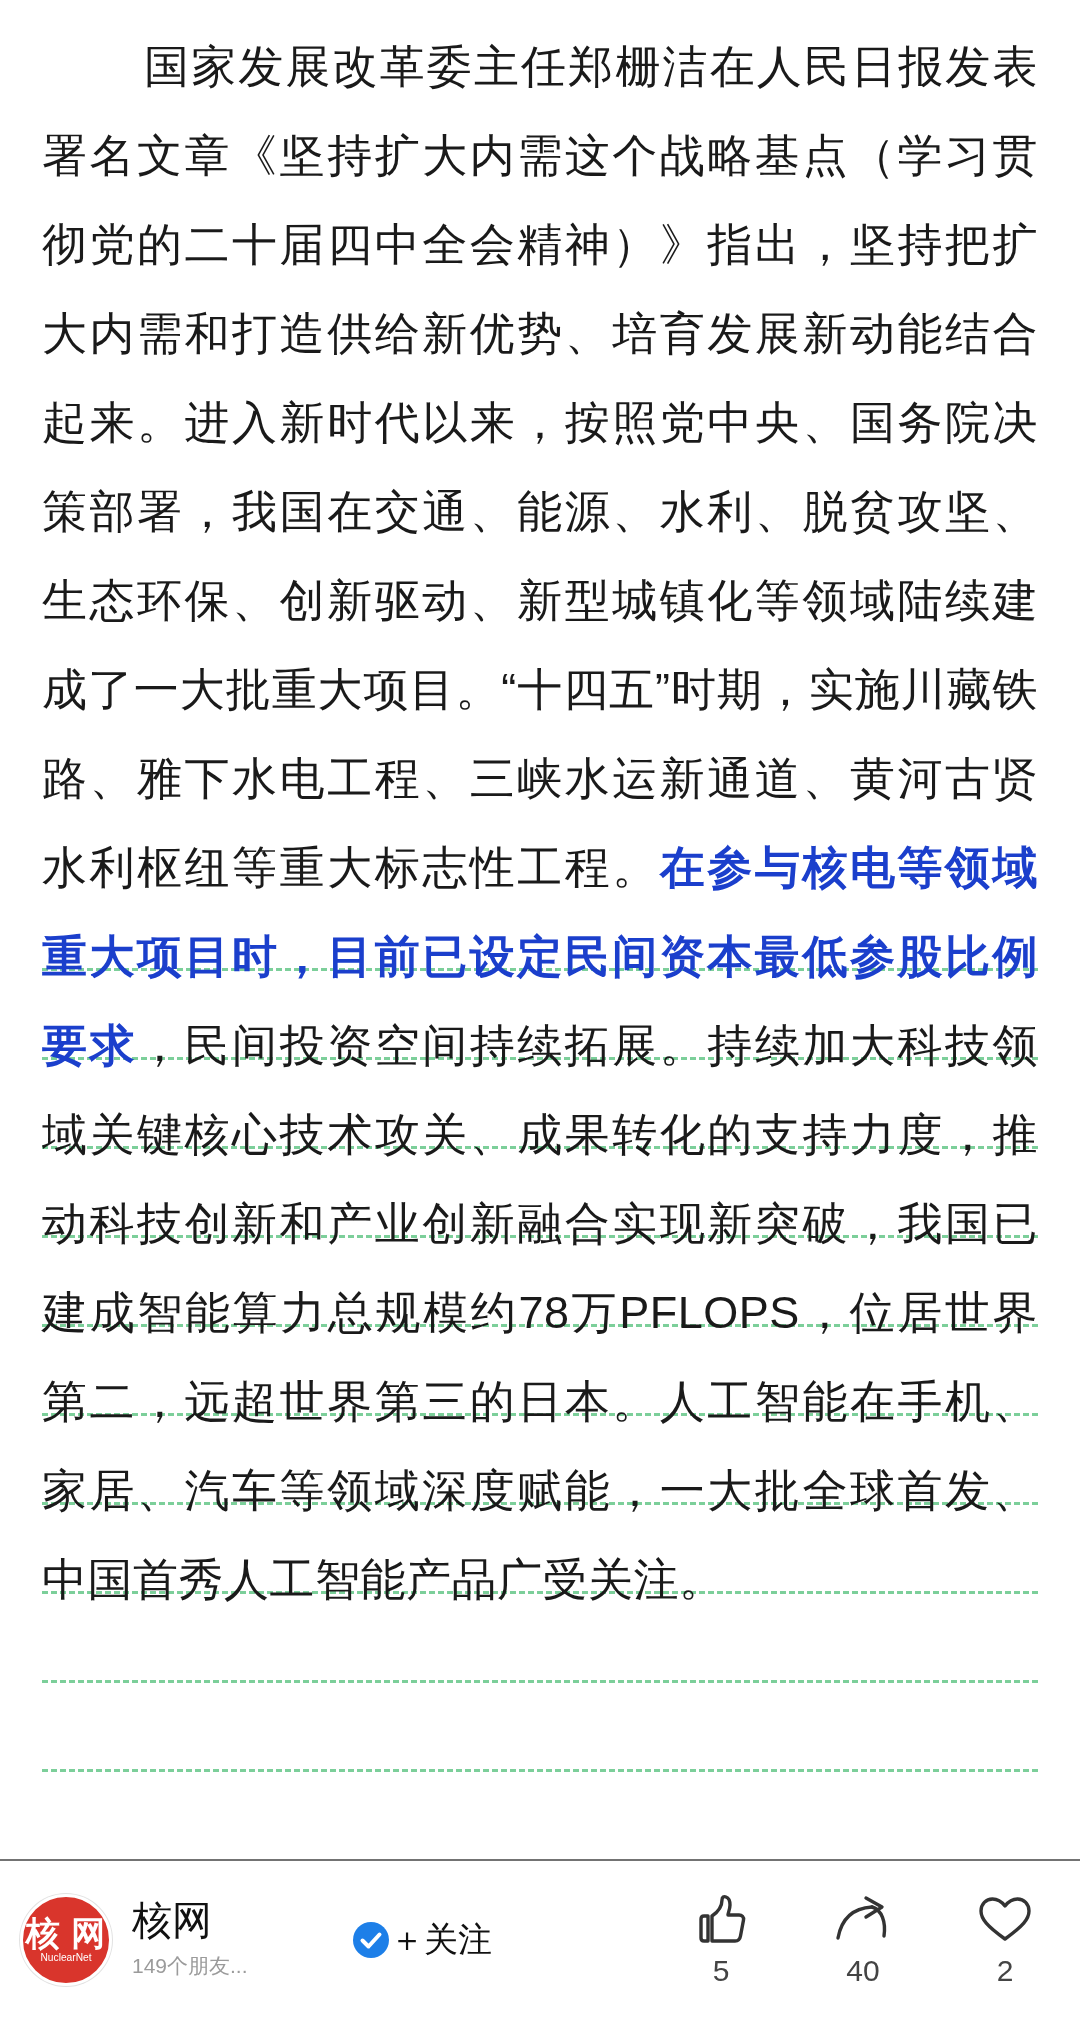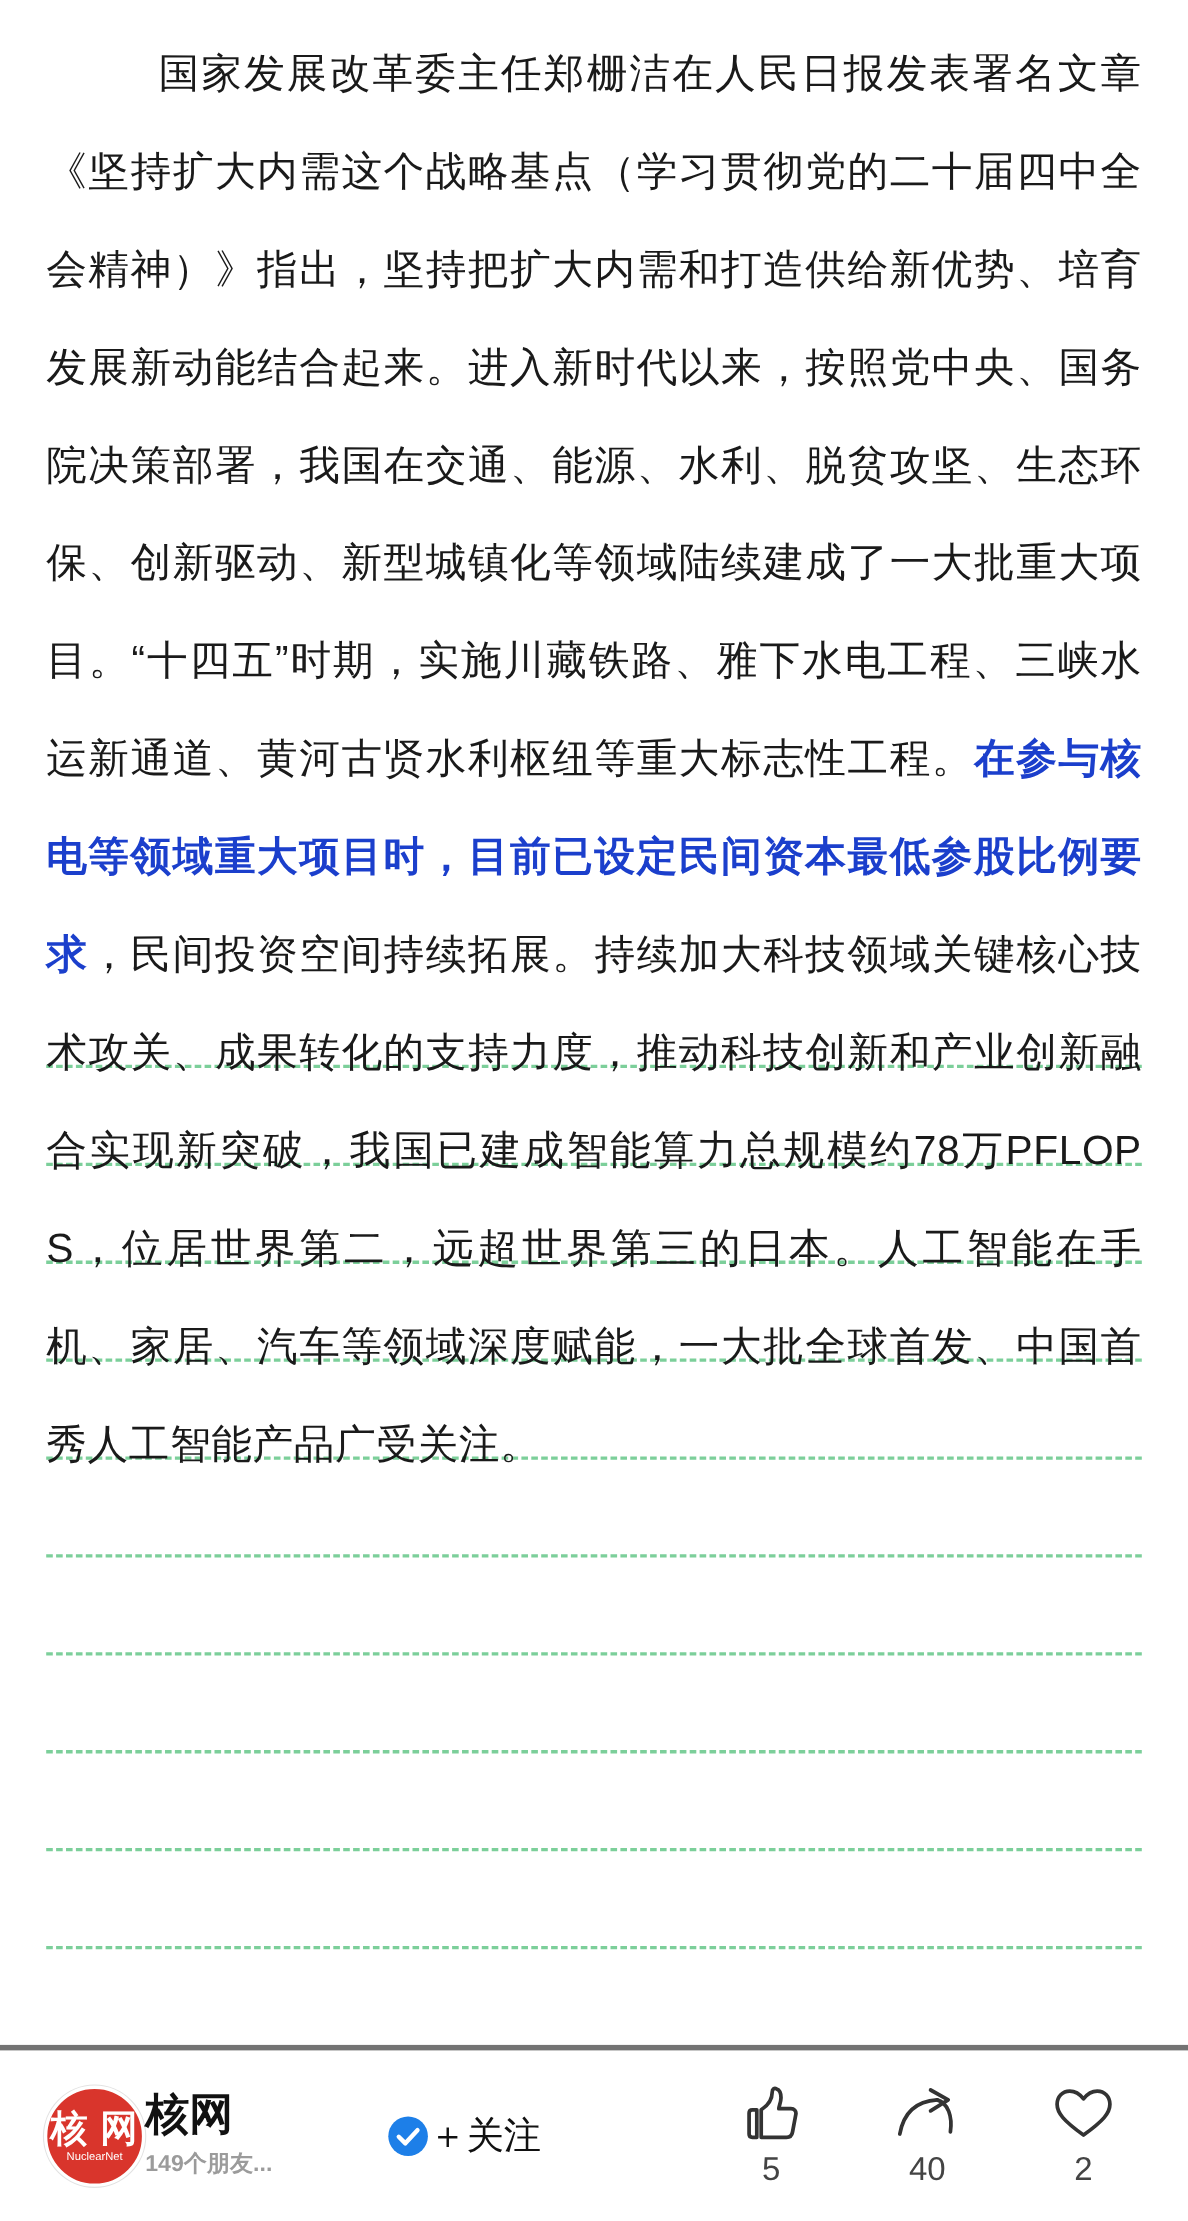--- a/index.html
+++ b/index.html
@@ -21,21 +21,21 @@
   .article {
     position: absolute;
     left: 0;
     top: 0;
     width: 1080px;
     height: 1860px;
     padding: 22px 42px 0 42px;
     overflow: hidden;
   }
   .article-text {
-    font-size: 37px;
+    font-size: 45px;
     line-height: 89px;
     color: #1a1a1a;
     text-align: justify;
     text-justify: inter-ideograph;
     letter-spacing: 0.5px;
     text-indent: 102px;
     word-break: break-all;
   }
   .hl {
     color: #1b3fcc;
@@ -52,24 +52,24 @@
   }
 
   
   .bottom-bar {
     position: absolute;
     left: 0;
     bottom: 0;
     width: 1080px;
     height: 160px;
     background: #ffffff;
-    border-top: 5px solid #737373;
-    display: flex;
-    align-items: center;
-    padding: 0 40px;
+    border-top: 2px solid #737373;
+    display: flex;
+    align-items: center;
+    padding: 0 20px;
   }
   .avatar {
     width: 92px;
     height: 92px;
     border-radius: 50%;
     background: #d9352c;
     color: #ffffff;
     flex: 0 0 auto;
     display: flex;
     flex-direction: column;
@@ -85,22 +85,22 @@
     font-weight: bold;
     letter-spacing: 1px;
   }
   .avatar .av-sub {
     font-size: 12px;
     line-height: 14px;
     letter-spacing: 0px;
     transform: scale(0.85);
   }
   .acct {
+    margin-left: 20px;
     min-width: 210px;
-    font-weight: bold;
   }
   .acct-name {
     font-size: 40px;
     color: #111111;
     line-height: 48px;
   }
   .acct-sub {
     font-size: 21px;
     color: #9b9b9b;
     line-height: 36px;

